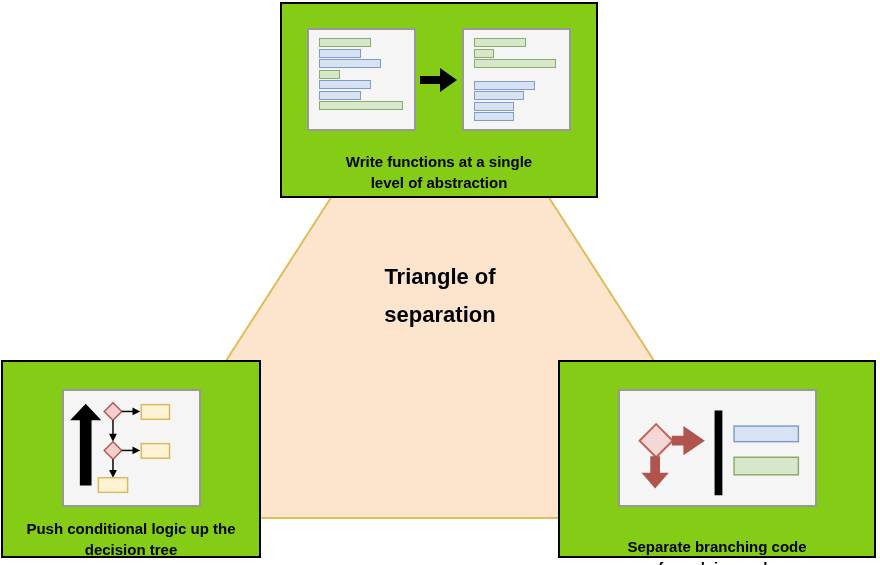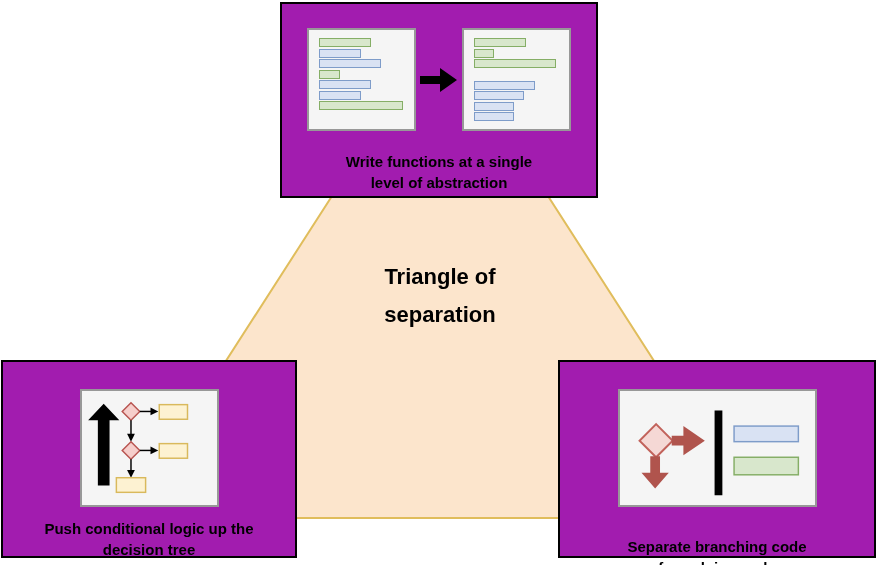--- a/index.html
+++ b/index.html
@@ -17,27 +17,27 @@
   .triangle-poly {
     fill: var(--triangle-fill); stroke: var(--triangle-stroke); stroke-width: 2;
   }
   .main-title {
     position: absolute; left: 0; top: 258px; width: 880px;
     text-align: center; font-weight: bold;
     font-size: 22px; line-height: 38px;
     white-space: pre-line; z-index: 1;
   }
   .card {
-    position: absolute; background: #a21caf;
+    position: absolute; background: #84cc16;
     border: 2px solid #000000; box-sizing: border-box;
     display: flex; flex-direction: column; align-items: center;
     z-index: 2;
   }
   .card-top   { left: 280px; top: 2px;   width: 318px; height: 196px; }
-  .card-left  { left: 1px;   top: 360px; width: 296px; height: 198px; }
+  .card-left  { left: 1px;   top: 360px; width: 260px; height: 198px; }
   .card-right { left: 558px; top: 360px; width: 318px; height: 198px; }
   .caption {
     font-weight: bold; font-size: 15px; line-height: 21px;
     text-align: center; white-space: pre-line;
   }
   .card-top .illus-row {
     margin-top: 24px; display: flex; align-items: center; gap: 4px;
   }
   .card-top .caption   { margin-top: 20px; }
   .card-left .caption  { margin-top: 11px; }

